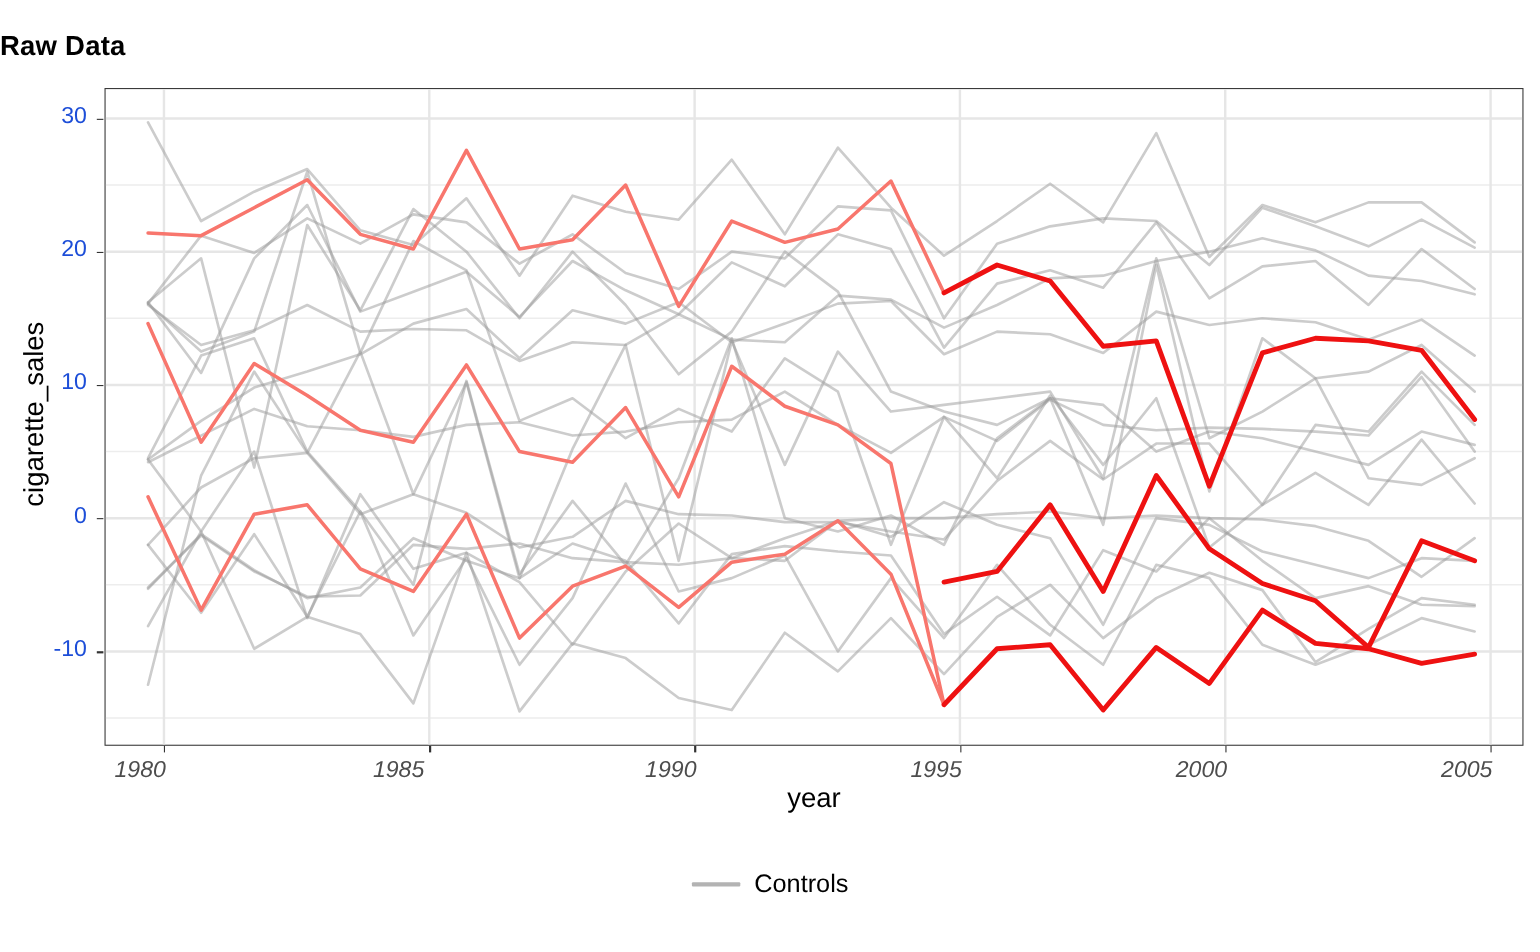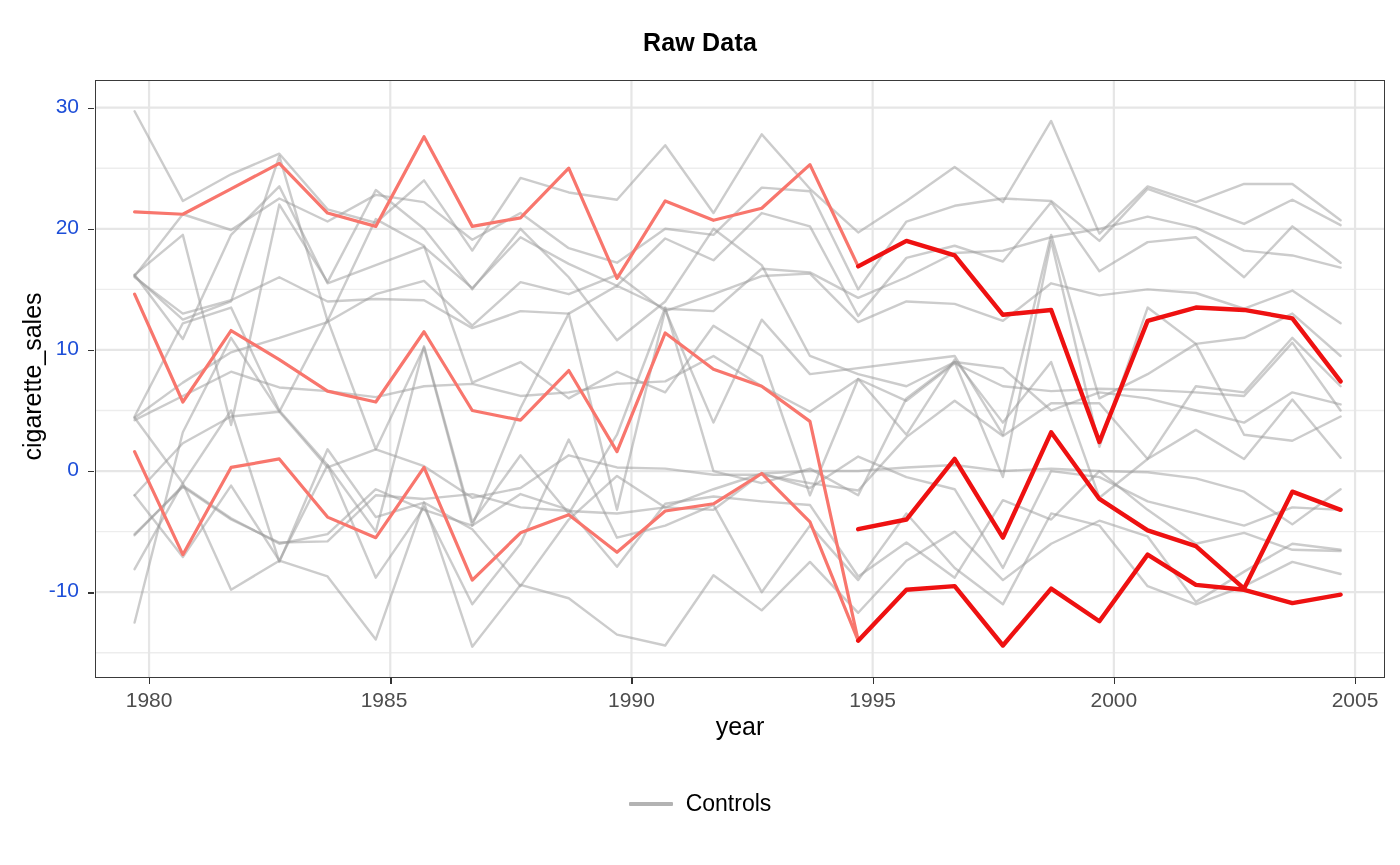--- a/index.html
+++ b/index.html
@@ -17,21 +17,20 @@
     position: relative;
     width: 1400px;
     height: 865px;
     background: #ffffff;
   }
   #chart-title {
     position: absolute;
     left: 0;
     top: 28px;
     width: 1400px;
-    text-align: center;
     font-size: 25px;
     font-weight: bold;
     color: #000000;
     letter-spacing: 0.2px;
   }
   #y-axis-title {
     position: absolute;
     left: -268px;
     top: 362px;
     width: 600px;
@@ -69,23 +68,24 @@
     position: absolute;
     right: 0;
     width: 60px;
     text-align: right;
     font-size: 21px;
     color: #1d4ed8;
   }
   .xtick-label {
     position: absolute;
     width: 90px;
-    text-align: center;
+    text-align: left;
     font-size: 21px;
     color: #4d4d4d;
+    font-style: italic;
   }
   .ytick-mark {
     position: absolute;
     width: 6px;
     height: 1.4px;
     background: #333333;
   }
   .xtick-mark {
     position: absolute;
     width: 1.4px;

